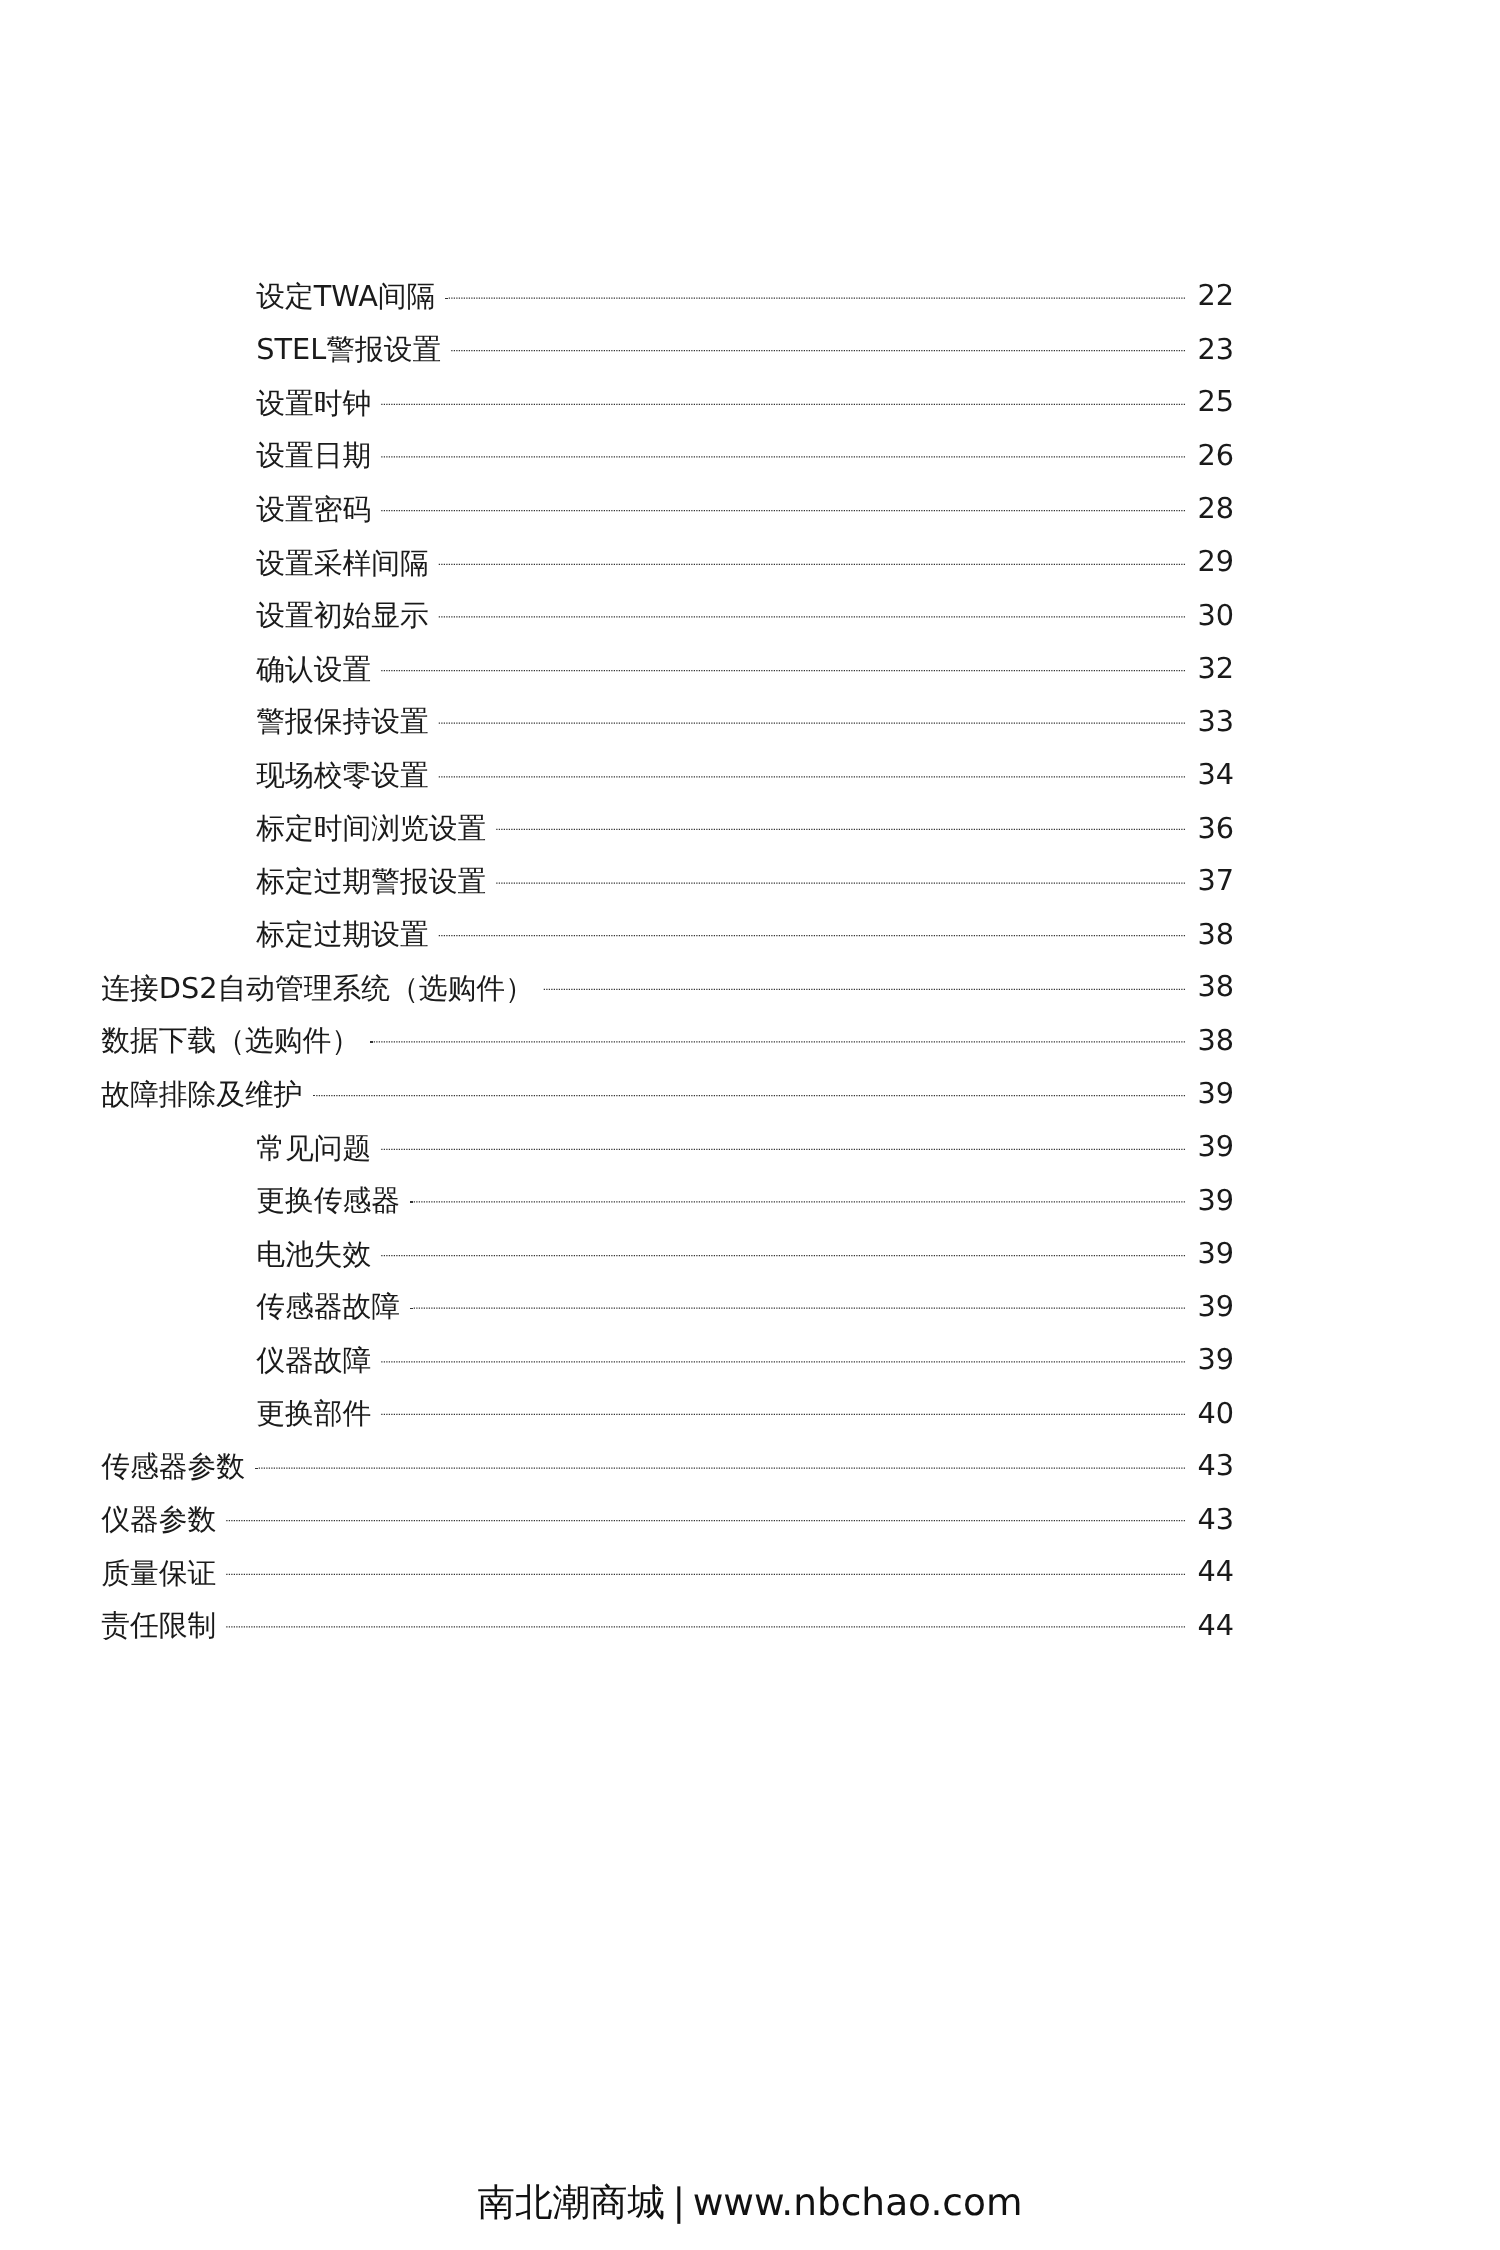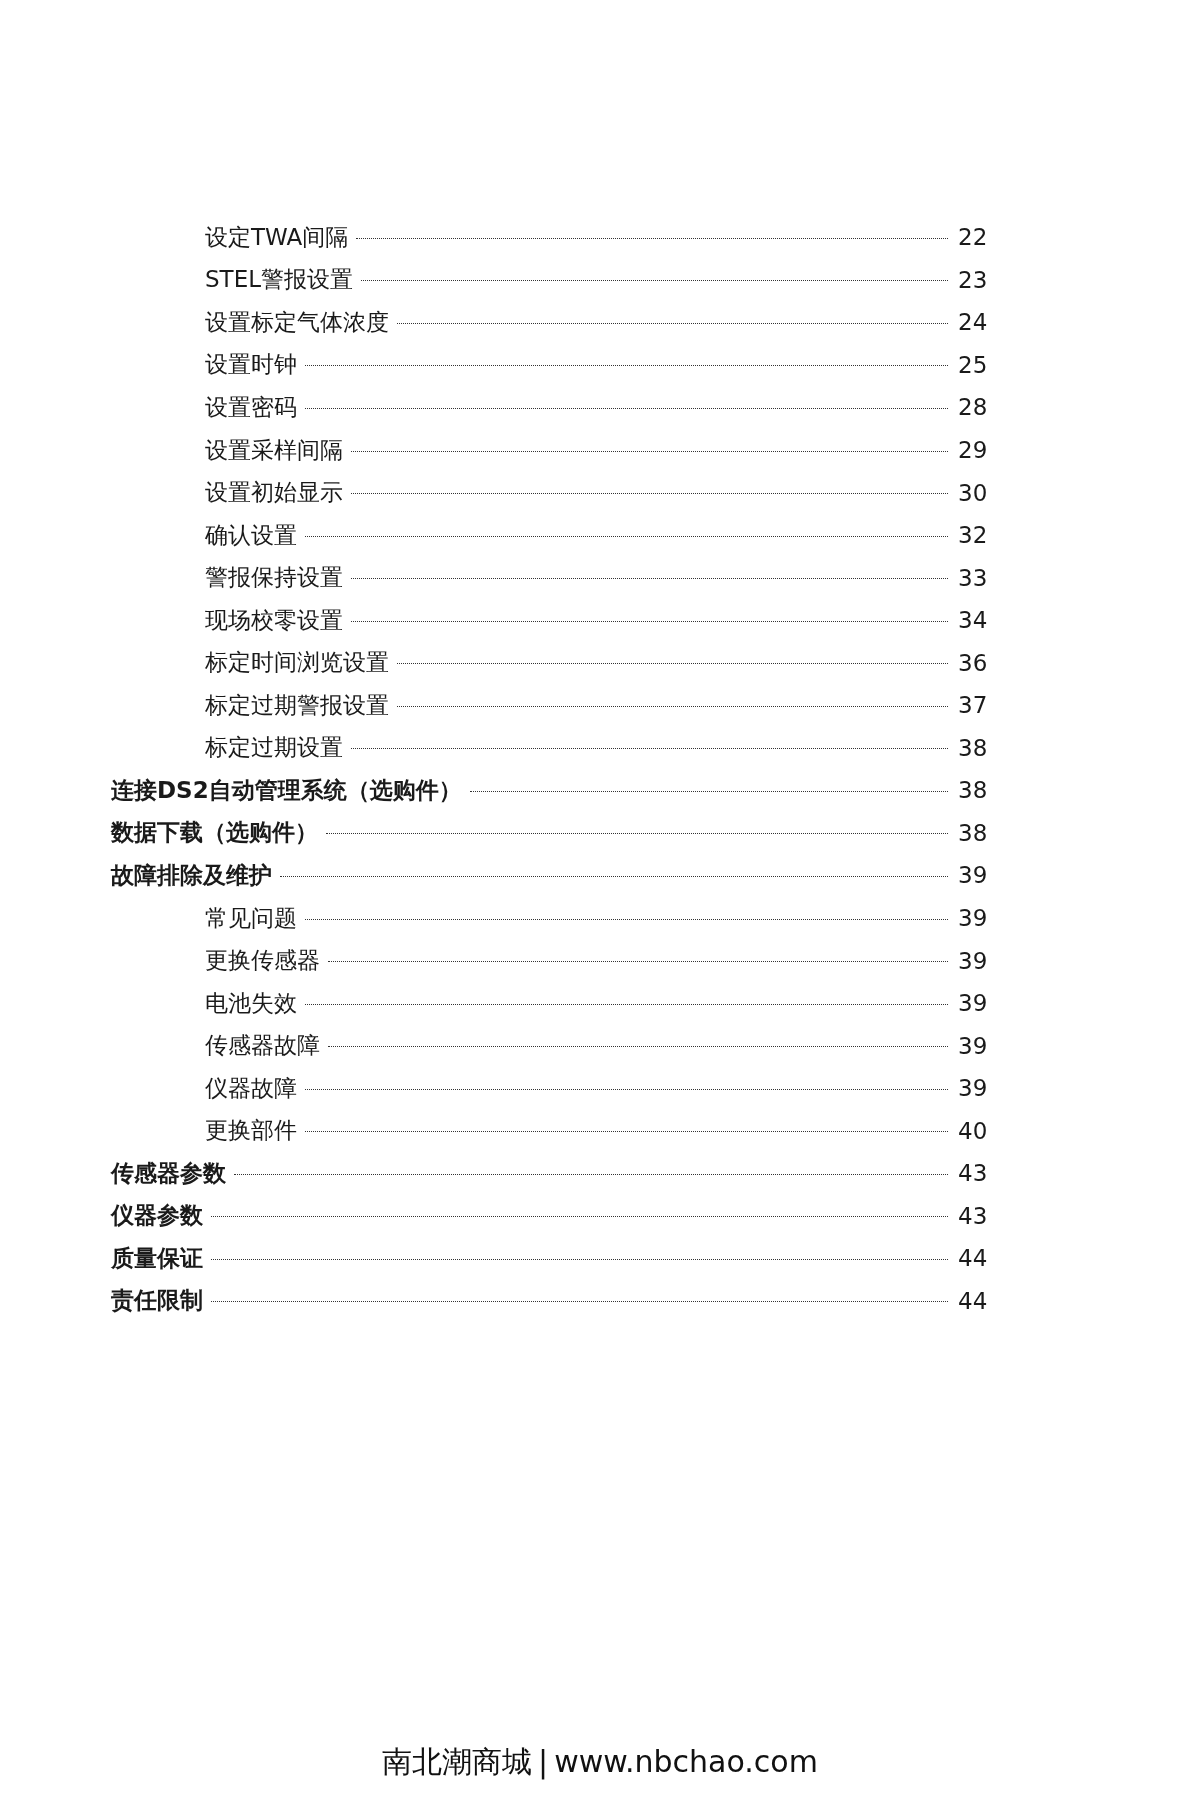--- a/index.html
+++ b/index.html
@@ -1,21 +1,21 @@
 <!DOCTYPE html>
 <html><head>
 <meta charset="utf-8">
 <style>
   html, body { margin: 0; padding: 0; background: #ffffff; }
   body { width: 1200px; height: 1800px; position: relative; overflow: hidden;
          font-family: "DejaVu Sans", "Liberation Sans", sans-serif; color: #1a1a1a; }
   .toc { position: absolute; left: 0; top: 216px; width: 1072px; }
   .row { position: relative; height: 42.55px; display: flex; align-items: center; font-size: 23px; }
   .row .title { white-space: nowrap; padding-right: 8px; }
-  .row.l1 .title { margin-left: 111px; font-weight: bold; }
+  .row.l1 .title { margin-left: 81px; }
   .row.l2 .title { margin-left: 205px; }
   .row .leader { flex: 1; border-bottom: 1.5px dotted #333; height: 0; margin-top: 2px; margin-right: 10px; }
   .row .page { width: 34px; text-align: left; margin-right: 80px; }
   .footer { position: absolute; top: 1742px; left: 0; width: 1200px; text-align: center; font-size: 30px; color: #111; }
   .footer .sep { margin: 0 6px; }
 </style>
 </head>
 <body>
 
 <div class="toc" id="toc">
@@ -23,28 +23,28 @@
       <span class="title">设定TWA间隔</span>
       <span class="leader"></span>
       <span class="page">22</span>
     </div>
     <div class="row l2">
       <span class="title">STEL警报设置</span>
       <span class="leader"></span>
       <span class="page">23</span>
     </div>
     <div class="row l2">
-      <span class="title">设置标定气体浓度</span>
-      <span class="leader"></span>
-      <span class="page">24</span>
-    </div>
-    <div class="row l2">
       <span class="title">设置时钟</span>
       <span class="leader"></span>
       <span class="page">25</span>
+    </div>
+    <div class="row l2">
+      <span class="title">设置日期</span>
+      <span class="leader"></span>
+      <span class="page">26</span>
     </div>
     <div class="row l2">
       <span class="title">设置密码</span>
       <span class="leader"></span>
       <span class="page">28</span>
     </div>
     <div class="row l2">
       <span class="title">设置采样间隔</span>
       <span class="leader"></span>
       <span class="page">29</span>

